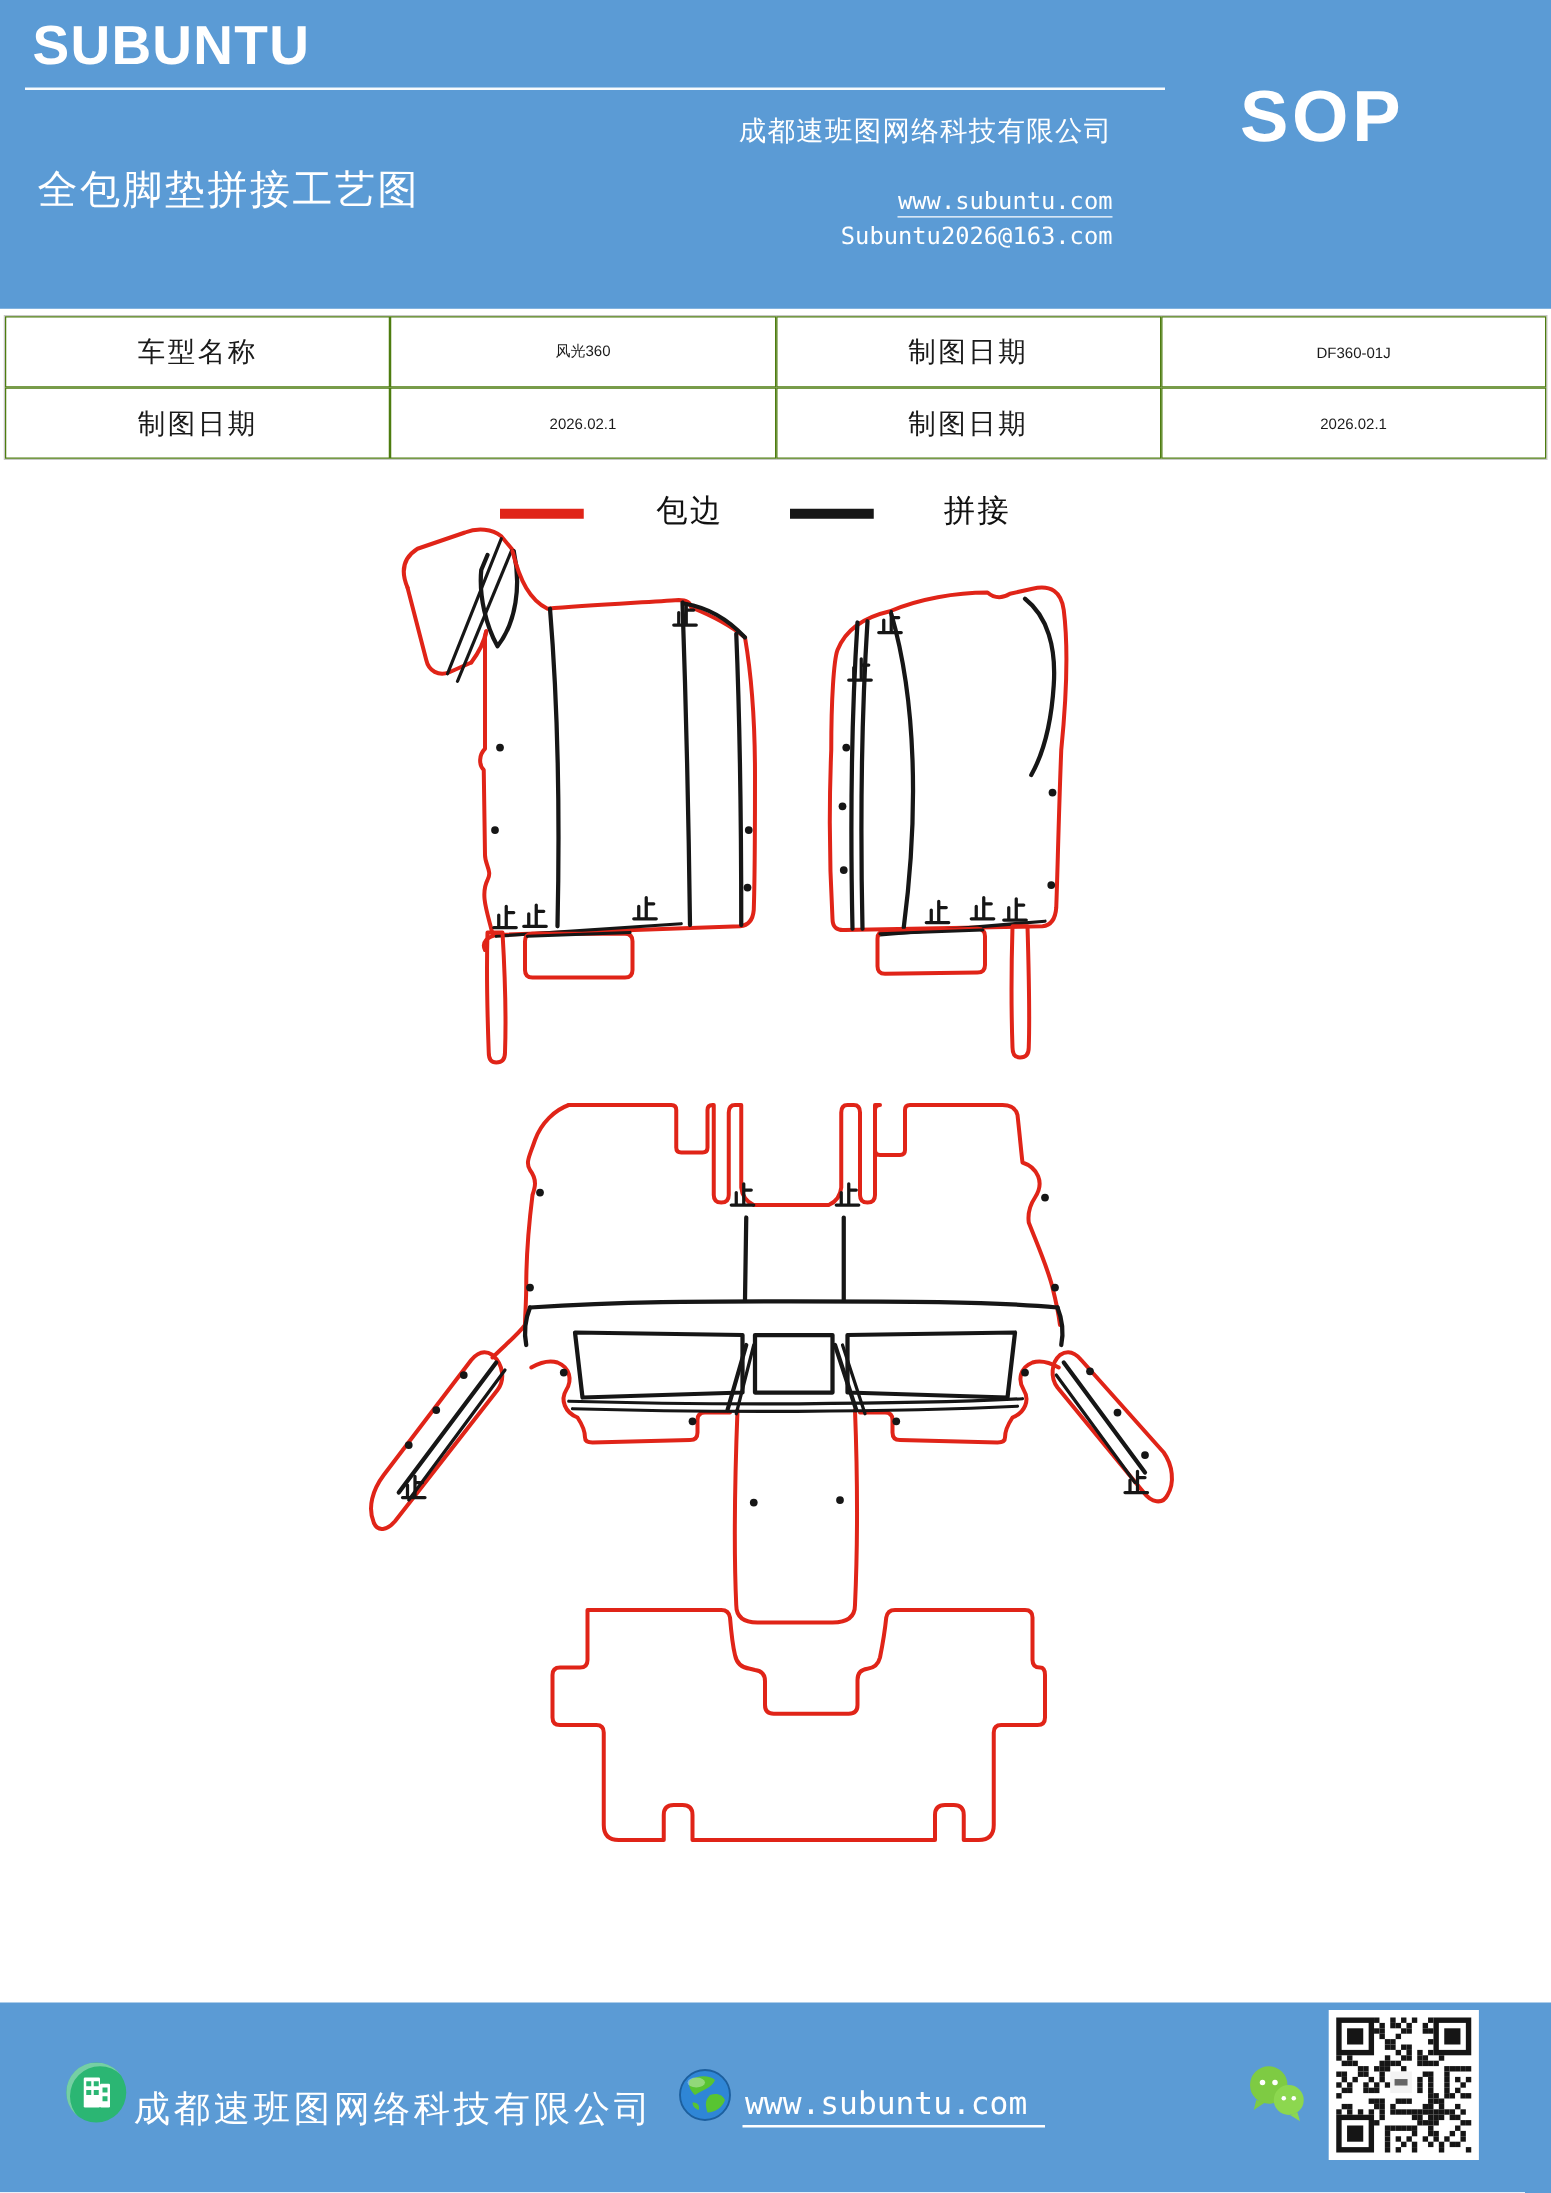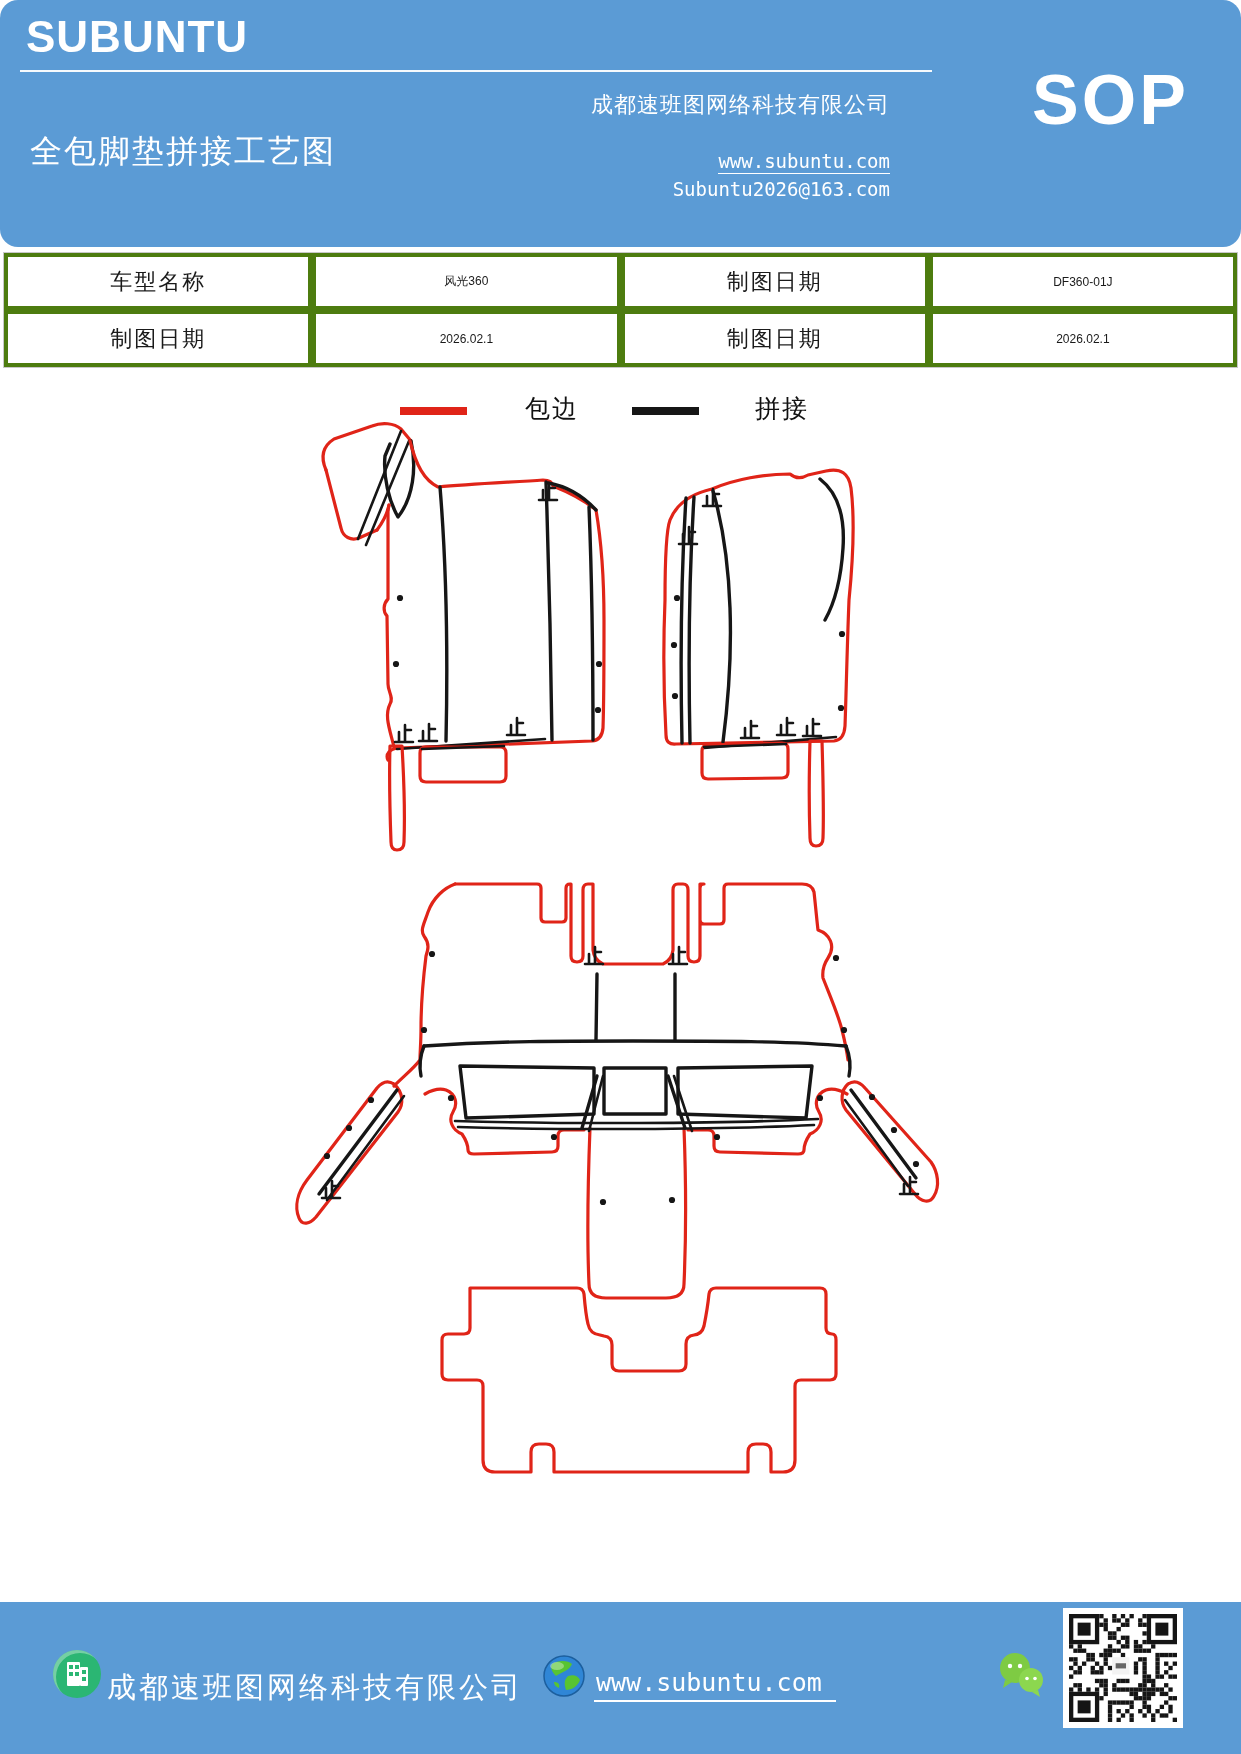--- a/index.html
+++ b/index.html
@@ -1,38 +1,38 @@
 <!DOCTYPE html>
 <html><head>
 <meta charset="utf-8">
 <style>
   html,body{margin:0;padding:0;background:#ffffff;}
   .page{position:relative;width:1241px;height:1754px;background:#ffffff;overflow:hidden;
         font-family:"Liberation Sans",sans-serif;}
   
-  .header{position:absolute;left:0;top:0;width:1241px;height:247px;background:#5b9bd5;border-radius:18px;}
+  .header{position:absolute;left:0;top:0;width:1241px;height:247px;background:#5b9bd5;}
   .brand{position:absolute;left:26px;top:12px;color:#fff;font-size:44px;font-weight:800;
          letter-spacing:1px;font-family:"Liberation Sans",sans-serif;}
   .hdr-line{position:absolute;left:20px;top:70px;width:912px;height:2px;background:rgba(255,255,255,.95);}
   .doc-title{position:absolute;left:30px;top:130px;color:#fff;font-size:32px;
              font-family:"DejaVu Serif","Liberation Serif",serif;letter-spacing:2px;}
   .hdr-company{position:absolute;right:351px;top:90px;color:#fff;font-size:22px;
                font-family:"DejaVu Serif","Liberation Serif",serif;letter-spacing:1px;}
   .hdr-web{position:absolute;right:351px;top:150px;color:#fff;font-size:19px;
            font-family:"DejaVu Sans Mono","Liberation Mono",monospace;
            border-bottom:1px solid #fff;padding-bottom:1px;text-decoration:none;}
   .hdr-mail{position:absolute;right:351px;top:178px;color:#fff;font-size:19px;
             font-family:"DejaVu Sans Mono","Liberation Mono",monospace;margin-left:33px;}
-  .sop{position:absolute;left:1032px;top:60px;color:#fff;font-size:70px;font-weight:700;
+  .sop{position:absolute;left:992px;top:60px;color:#fff;font-size:58px;font-weight:700;
        letter-spacing:3px;font-family:"Liberation Sans",sans-serif;}
   
   .info-table{position:absolute;left:3px;top:252px;width:1233px;height:114px;
               display:grid;grid-template-columns:1fr 1fr 1fr 1fr;grid-template-rows:1fr 1fr;
               border:1px solid #c8c8c8;background:#fff;}
-  .info-table .cell{border:4px solid #4d7c0f;display:flex;align-items:center;justify-content:center;
+  .info-table .cell{border:1px solid #4d7c0f;display:flex;align-items:center;justify-content:center;
                     color:#1a1a1a;}
   .cell.lbl{font-family:"DejaVu Serif","Liberation Serif",serif;font-size:22px;letter-spacing:2px;}
   .cell.val{font-family:"Liberation Sans",sans-serif;font-size:12px;}
   
   .legend-swatch{position:absolute;height:8px;width:67px;}
   .legend-label{position:absolute;top:392px;font-size:25px;color:#111;
                 font-family:"DejaVu Serif","Liberation Serif",serif;letter-spacing:2px;margin-left:48px;}
   
   svg.diagram{position:absolute;left:0;top:0;pointer-events:none;}
   .e{fill:none;stroke:#e02418;stroke-width:3.2;stroke-linecap:round;stroke-linejoin:round;}

